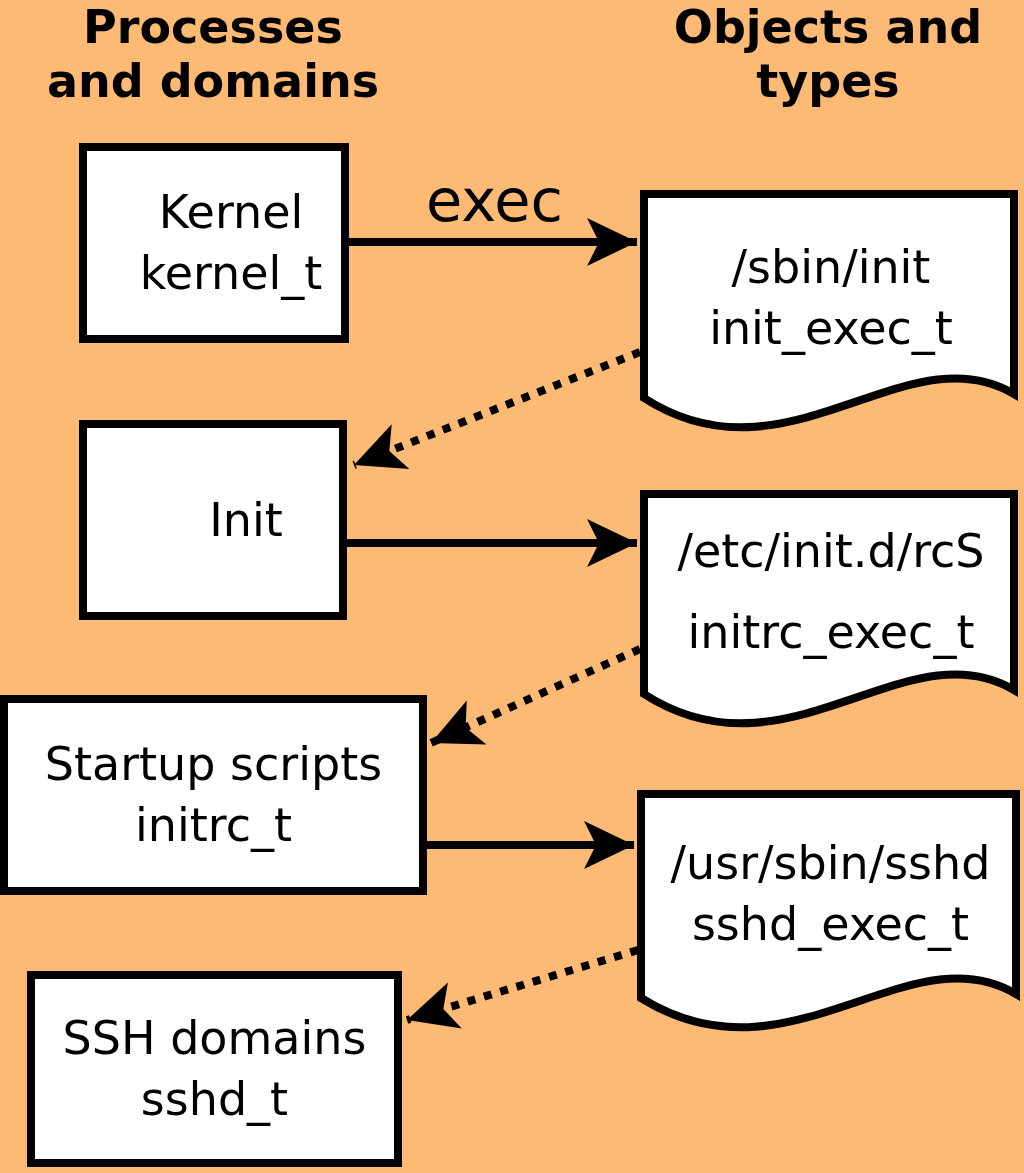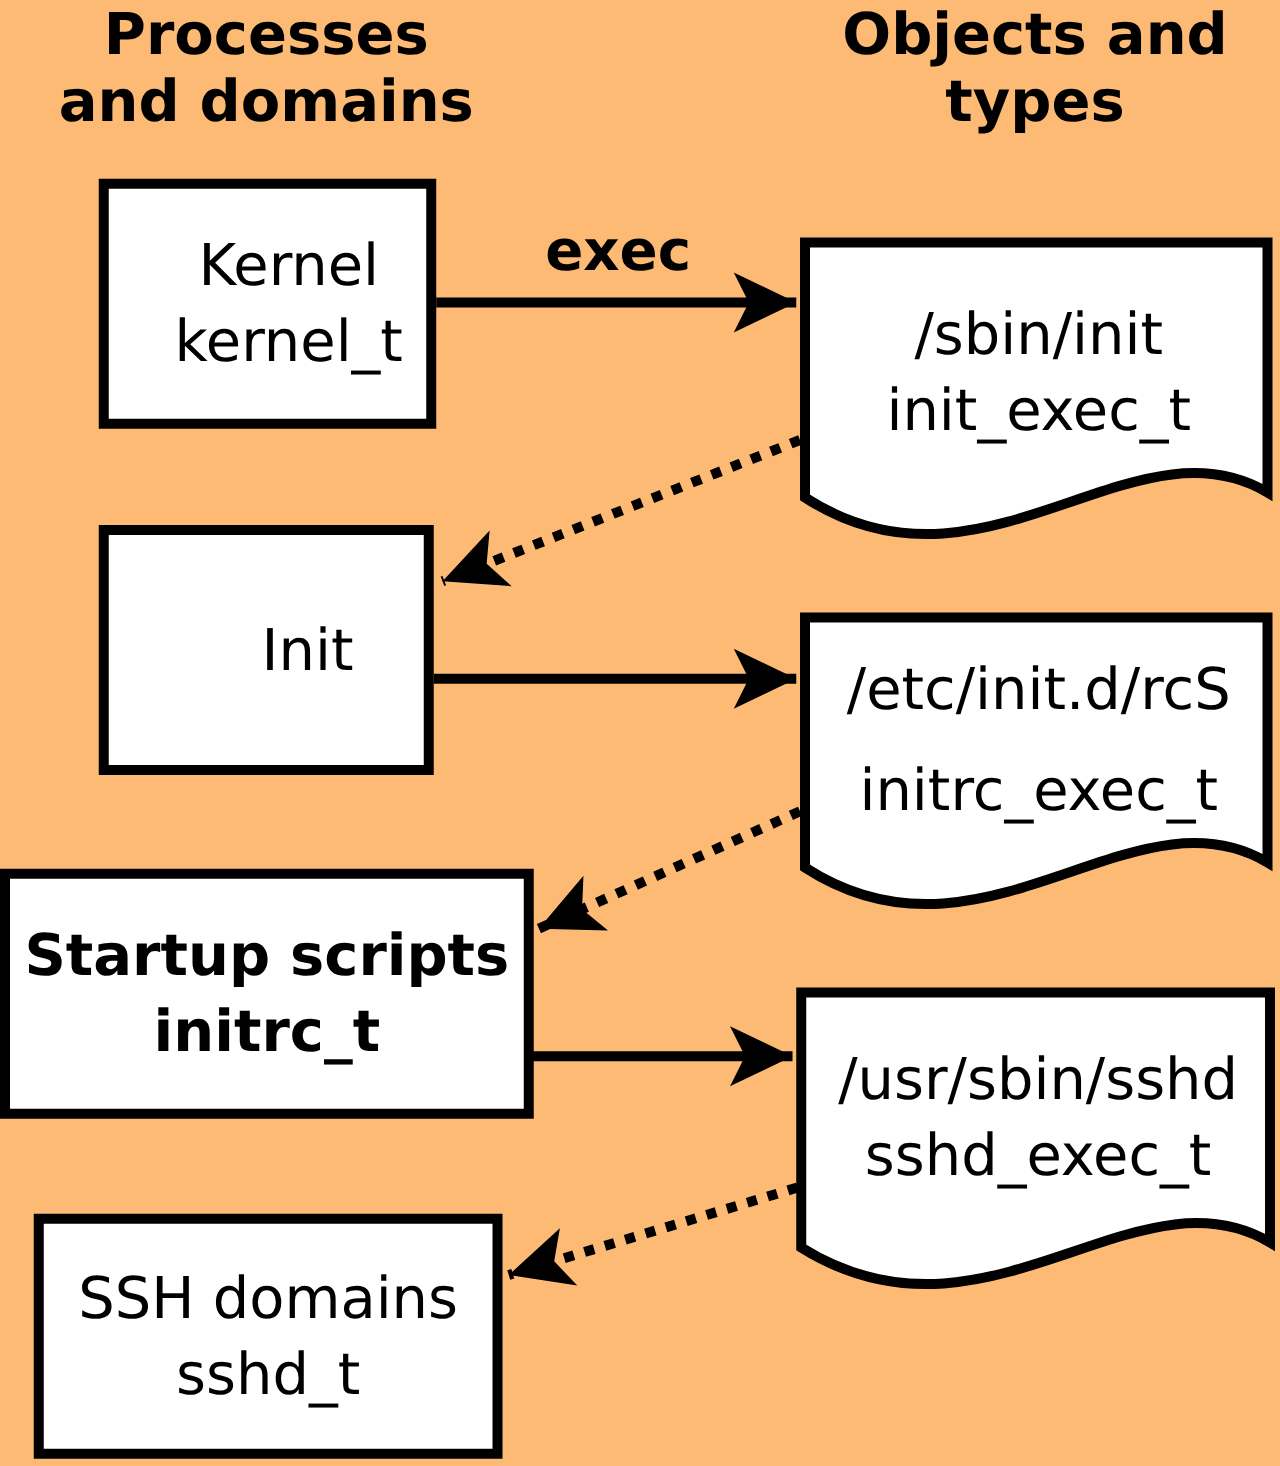--- a/index.html
+++ b/index.html
@@ -34,24 +34,23 @@
     display: flex;
     flex-direction: column;
     align-items: center;
     justify-content: center;
     font-size: 46px;
     line-height: 61px;
     text-align: center;
   }
   .edge-label {
     position: absolute;
-    font-size: 45px;
+    font-size: 59px;
     line-height: 46px;
     text-align: center;
-    font-weight: bold;
   }
   .shape {
     fill: #ffffff;
     stroke: #000000;
     stroke-width: 8;
   }
   .edge-solid {
     stroke: #000000;
     stroke-width: 8;
     fill: none;
@@ -100,21 +99,21 @@
 
   <div class="edge-label" style="left:349px; top:178px; width:291px;">exec</div>
 
   <div class="node-label" style="left:96px; top:143px; width:270px; height:200px;align-items:center;">
     <div>Kernel</div>
     <div>kernel_t</div>
   </div>
   <div class="node-label" style="left:79px; top:420px; width:268px; height:200px;padding-left:33px;">
     <div>Init</div>
   </div>
-  <div class="node-label" style="left:0; top:695px; width:427px; height:200px;font-weight:bold;">
+  <div class="node-label" style="left:0; top:695px; width:427px; height:200px;">
     <div>Startup scripts</div>
     <div>initrc_t</div>
   </div>
   <div class="node-label" style="left:27px; top:971px; width:375px; height:196px;">
     <div>SSH domains</div>
     <div>sshd_t</div>
   </div>
 
   <div class="node-label" style="left:644px; top:182px; width:374px; height:208px;margin-top:12px;">
     <div>/sbin/init</div>

